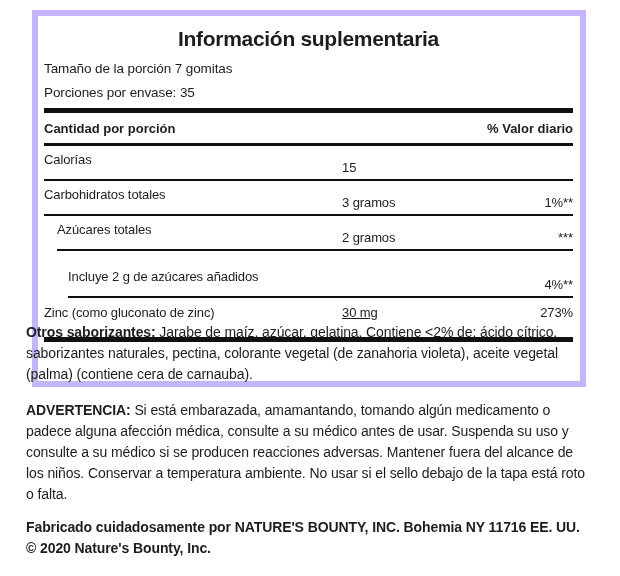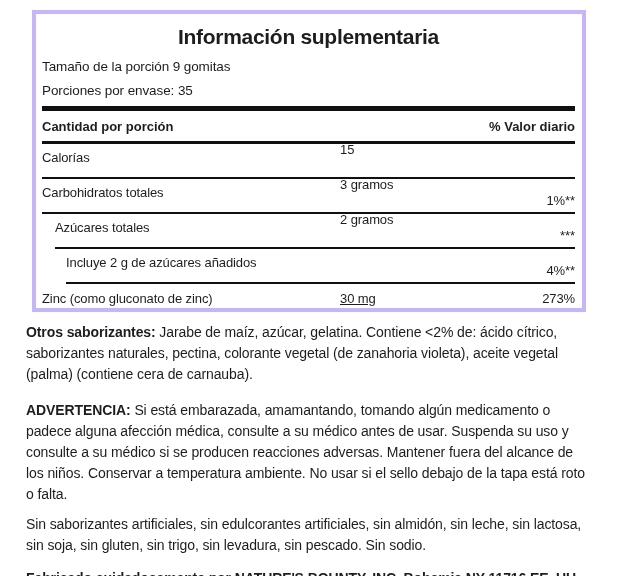--- a/index.html
+++ b/index.html
@@ -10,23 +10,23 @@
     height: 576px;
     font-family: "Liberation Sans", sans-serif;
     color: #1d1d1d;
     -webkit-font-smoothing: antialiased;
   }
   .panel {
     position: absolute;
     left: 32px;
     top: 10px;
     width: 554px;
-    height: 302px;
+    height: 377px;
     box-sizing: border-box;
-    border: 4px solid #c4b5fd;
+    border: 6px solid #c4b5fd;
     padding: 0 7px 0 6px;
     overflow: hidden;
   }
   .panel-title {
     text-align: center;
     font-weight: bold;
     font-size: 21px;
     letter-spacing: -0.3px;
     margin-top: 11px;
   }
@@ -54,21 +54,21 @@
     background: #101010;
   }
   .t-row {
     position: relative;
     font-size: 13px;
     padding: 6px 0 12px 0;
     letter-spacing: -0.1px;
   }
   .t-row.u { border-bottom: 2px solid #101010; }
   .t-row.last { padding: 7px 0 9px 0; }
-  .t-amount { position: absolute; bottom: 20px; }
+  .t-amount { position: absolute; bottom: 4px; }
   .t-row.last .t-amount { bottom: 9px; text-decoration: underline; }
   .t-dv { position: absolute; right: 0; bottom: 4px; }
   .t-row.last .t-dv { bottom: 9px; }
   .footnotes { font-size: 13px; letter-spacing: -0.1px; }
   .footnote { margin-top: 8px; }
   .paras {
     position: absolute;
     left: 26px;
     top: 322px;
     width: 566px;
@@ -81,21 +81,21 @@
   .para + .para.freefrom { margin-top: 9px; }
   .para + .para.maker { margin-top: 12px; }
   .lead { font-weight: bold; }
   .para.maker { font-weight: bold; }
 </style>
 </head>
 <body>
 
 <div class="panel">
   <div class="panel-title">Información suplementaria</div>
-  <div class="serv-line">Tamaño de la porción 9 gomitas</div>
+  <div class="serv-line">Tamaño de la porción 7 gomitas</div>
   <div class="serv-line second">Porciones por envase: 35</div>
   <div class="bar-thick"></div>
   <div class="tbl-header">
     <span>Cantidad por porción</span>
     <span>% Valor diario</span>
   </div>
   <div class="bar-med"></div>
   <div id="rows-host">
       <div class="t-row u" style="margin-left: 0px;">
     <span class="t-name">Calorías</span>
@@ -105,32 +105,31 @@
       <div class="t-row u" style="margin-left: 0px;">
     <span class="t-name">Carbohidratos totales</span>
     <span class="t-amount" style="left: 298px;">3 gramos</span>
     <span class="t-dv">1%**</span>
   </div>
       <div class="t-row u" style="margin-left: 13px;">
     <span class="t-name">Azúcares totales</span>
     <span class="t-amount" style="left: 285px;">2 gramos</span>
     <span class="t-dv">***</span>
   </div>
-      <div class="t-row u" style="margin-left: 24px;">
+      <div class="t-row u" style="margin-left: 24px; margin-top: 12px;">
     <span class="t-name">Incluye 2 g de azúcares añadidos</span>
     <span class="t-amount" style="left: 274px;"></span>
     <span class="t-dv">4%**</span>
   </div>
       <div class="t-row last" style="margin-left: 0px;">
     <span class="t-name">Zinc (como gluconato de zinc)</span>
     <span class="t-amount" style="left: 298px;">30 mg</span>
     <span class="t-dv">273%</span>
   </div>
     </div>
   <div class="bar-thick"></div>
 </div>
 
 <div class="paras">
   <p class="para ingredients"><span class="lead">Otros saborizantes:</span><span> Jarabe de maíz, azúcar, gelatina. Contiene &lt;2% de: ácido cítrico, saborizantes naturales, pectina, colorante vegetal (de zanahoria violeta), aceite vegetal (palma) (contiene cera de carnauba).</span></p>
   <p class="para warning"><span class="lead">ADVERTENCIA:</span><span> Si está embarazada, amamantando, tomando algún medicamento o padece alguna afección médica, consulte a su médico antes de usar. Suspenda su uso y consulte a su médico si se producen reacciones adversas. Mantener fuera del alcance de los niños. Conservar a temperatura ambiente. No usar si el sello debajo de la tapa está roto o falta.</span></p>
-  <p class="para freefrom">Sin saborizantes artificiales, sin edulcorantes artificiales, sin almidón, sin leche, sin lactosa, sin soja, sin gluten, sin trigo, sin levadura, sin pescado. Sin sodio.</p>
   <p class="para maker">Fabricado cuidadosamente por NATURE'S BOUNTY, INC. Bohemia NY 11716 EE. UU. © 2020 Nature's Bounty, Inc.</p>
 </div>
 
 </body></html>

